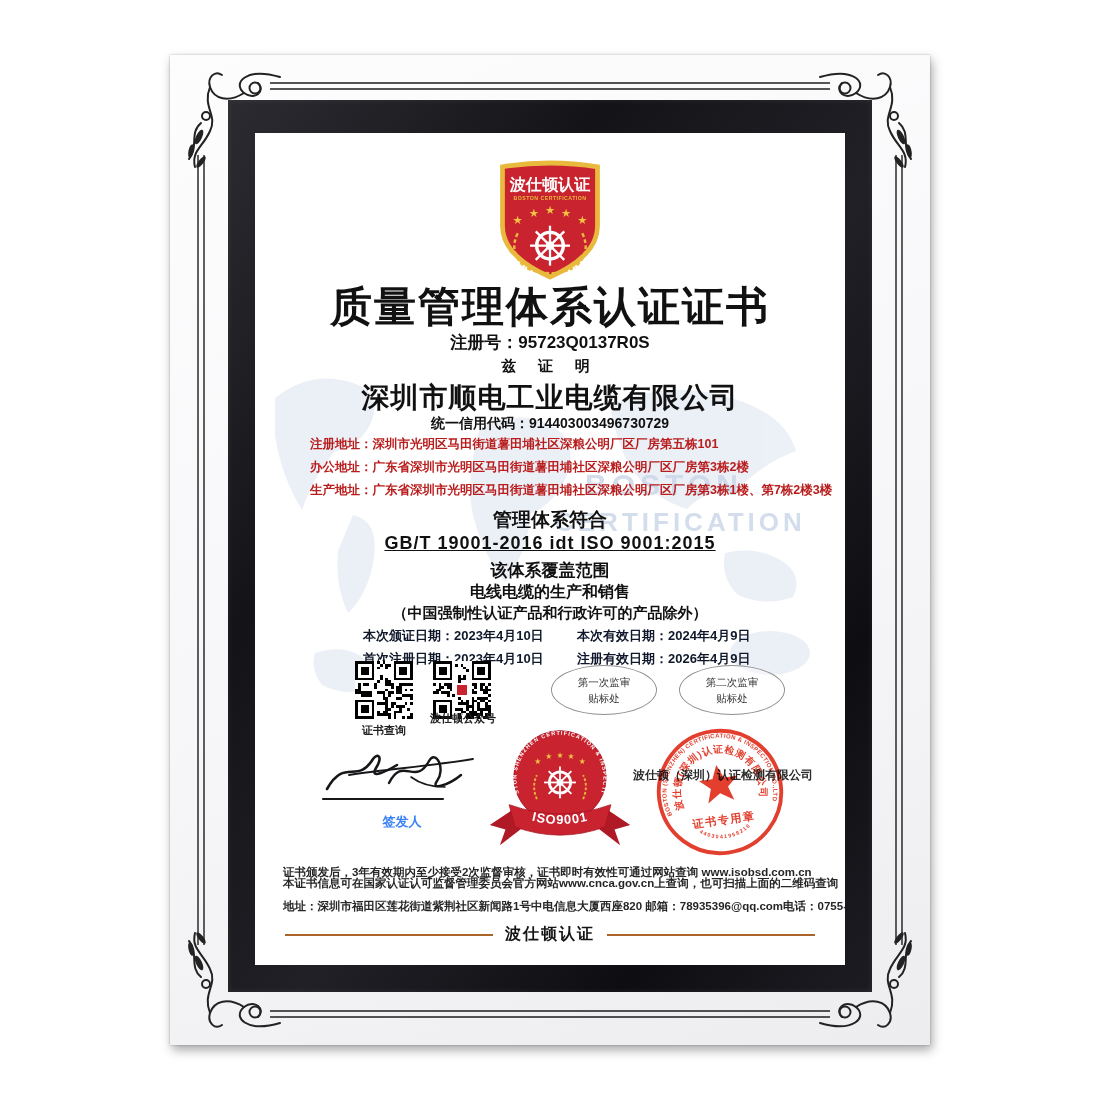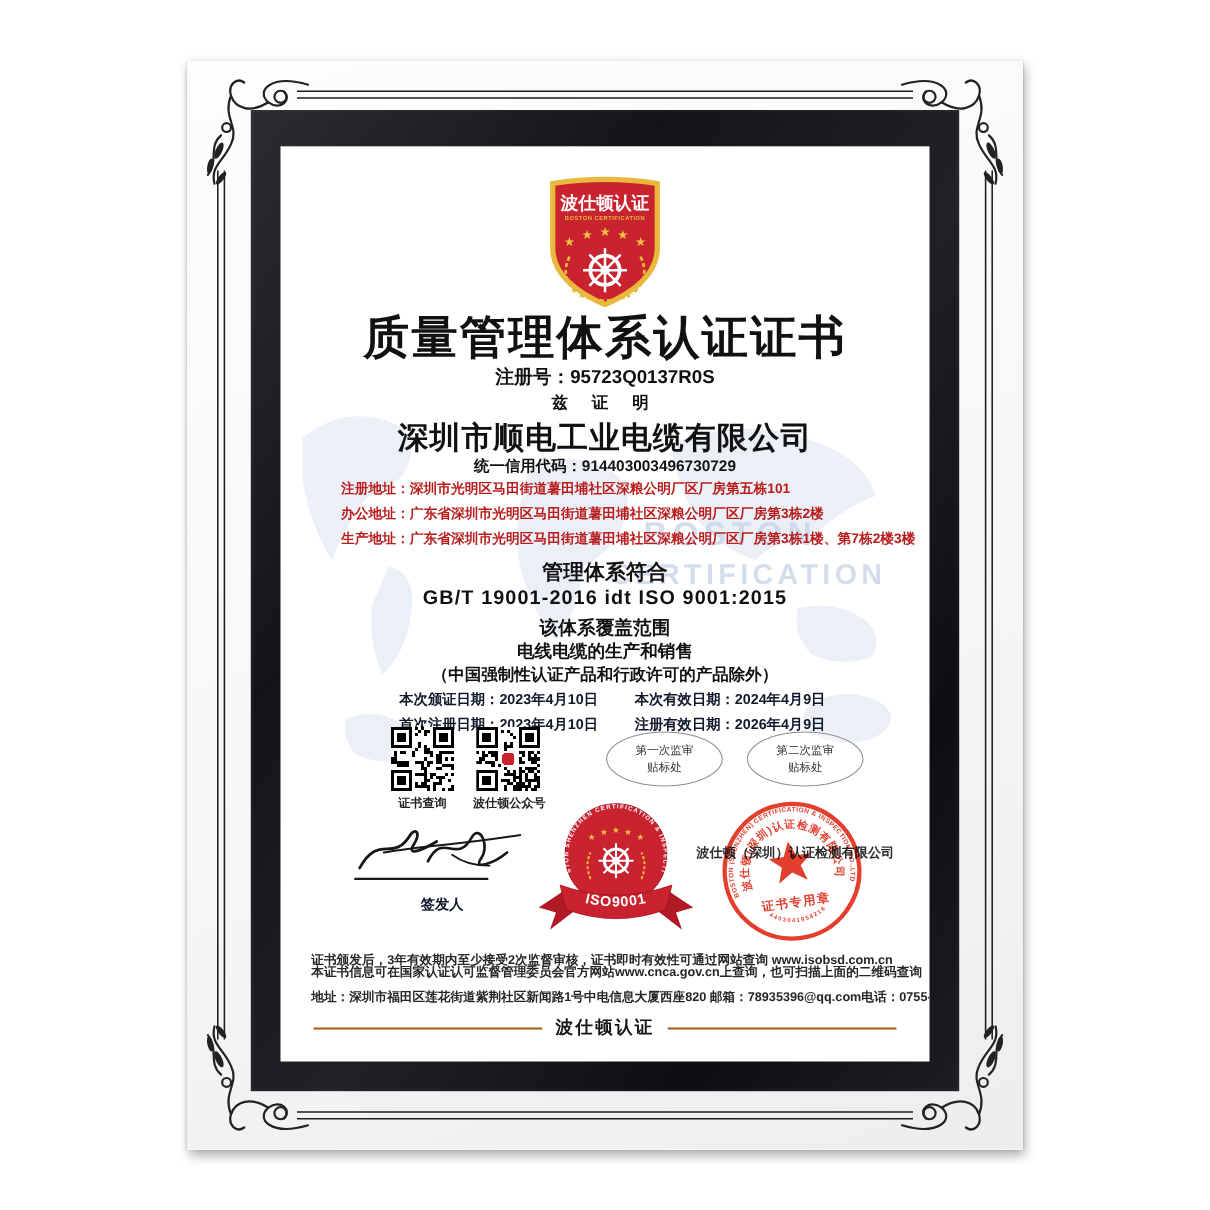--- a/index.html
+++ b/index.html
@@ -39,21 +39,21 @@
   .dcell{position:absolute;font-size:13px;font-weight:700;color:#0f172a;white-space:nowrap;}
   .qr{position:absolute;width:58px;height:58px;}
   .qr svg{width:100%;height:100%;display:block;}
   .qrlabel{position:absolute;font-size:11px;font-weight:600;color:#222;text-align:center;}
   .oval{
     position:absolute;width:104px;height:48px;border:1px solid #8f8f8f;border-radius:50%;
     display:flex;flex-direction:column;align-items:center;justify-content:center;
     font-size:10.5px;color:#333;line-height:1.55;background:rgba(255,255,255,.4);
   }
   .sig{position:absolute;left:60px;top:610px;width:180px;height:64px;}
-  .siglabel{position:absolute;left:92px;top:680px;width:110px;text-align:center;font-size:13px;font-weight:700;color:#0f172a;}
+  .siglabel{position:absolute;left:92px;top:680px;width:110px;text-align:center;font-size:13px;font-weight:700;color:#3b82f6;}
   .badge{position:absolute;left:224px;top:594px;width:162px;height:122px;}
   .issuer{position:absolute;left:378px;top:634px;width:210px;font-size:12px;font-weight:700;color:#2b2b2b;white-space:nowrap;z-index:1;}
   .stamp{
     position:absolute;left:397px;top:591px;width:136px;height:136px;
     transform:rotate(-8deg);opacity:.93;mix-blend-mode:multiply;z-index:2;
   }
   .legal{position:absolute;left:28px;width:540px;font-size:11.5px;font-weight:600;color:#262626;white-space:nowrap;letter-spacing:0;}
   .footer{
     position:absolute;left:0;top:791px;width:100%;box-sizing:border-box;
     display:flex;align-items:center;gap:12px;padding:0 30px;
@@ -158,21 +158,21 @@
         <div class="cline t-regno" style="top:198px;">注册号：95723Q0137R0S</div>
         <div class="cline t-certify" style="top:224px;">兹 证 明</div>
         <div class="cline t-company" style="top:246px;">深圳市顺电工业电缆有限公司</div>
         <div class="cline t-credit" style="top:282px;">统一信用代码：914403003496730729</div>
 
         <div class="addr" style="top:303px;">注册地址：深圳市光明区马田街道薯田埔社区深粮公明厂区厂房第五栋101</div>
         <div class="addr" style="top:326px;">办公地址：广东省深圳市光明区马田街道薯田埔社区深粮公明厂区厂房第3栋2楼</div>
         <div class="addr" style="top:349px;">生产地址：广东省深圳市光明区马田街道薯田埔社区深粮公明厂区厂房第3栋1楼、第7栋2楼3楼</div>
 
         <div class="cline t-conform" style="top:374px;">管理体系符合</div>
-        <div class="cline t-standard" style="top:400px;">GB/T 19001-2016 idt ISO 9001:2015</div>
+        <div class="cline t-standard" style="top:400px;text-decoration:underline;">GB/T 19001-2016 idt ISO 9001:2015</div>
         <div class="cline t-scope" style="top:449px;">电线电缆的生产和销售</div>
         <div class="cline t-scopetitle" style="top:426px;">该体系覆盖范围</div>
         <div class="cline t-scopenote" style="top:471px;">（中国强制性认证产品和行政许可的产品除外）</div>
 
         <div class="dcell" style="left:108px;top:494px;">本次颁证日期：2023年4月10日</div>
         <div class="dcell" style="left:322px;top:494px;">本次有效日期：2024年4月9日</div>
         <div class="dcell" style="left:108px;top:517px;">首次注册日期：2023年4月10日</div>
         <div class="dcell" style="left:322px;top:517px;">注册有效日期：2026年4月9日</div>
 
         <div class="qr" id="qr1" style="left:100px;top:528px;">
@@ -418,21 +418,21 @@
               <rect x="15" y="1" width="5" height="5" fill="#fff"></rect>
               <rect x="16" y="2" width="3" height="3" fill="#000"></rect>
               <rect x="0" y="14" width="7" height="7" fill="#000"></rect>
               <rect x="1" y="15" width="5" height="5" fill="#fff"></rect>
               <rect x="2" y="16" width="3" height="3" fill="#000"></rect>
               <rect x="8" y="8" width="5" height="5" fill="#fff"></rect>
               <rect x="8.6" y="8.6" width="3.8" height="3.8" rx="0.7" fill="#c8232f"></rect>
             </svg>
           </div>
         <div class="qrlabel" style="left:96px;top:590px;width:66px;">证书查询</div>
-        <div class="qrlabel" style="left:168px;top:590px;width:80px;">波仕顿公众号</div>
+        <div class="qrlabel" style="left:168px;top:578px;width:80px;">波仕顿公众号</div>
 
         <div class="oval" style="left:296px;top:532px;">
           <span>第一次监审</span>
           <span>贴标处</span>
         </div>
         <div class="oval" style="left:424px;top:532px;">
           <span>第二次监审</span>
           <span>贴标处</span>
         </div>
 

